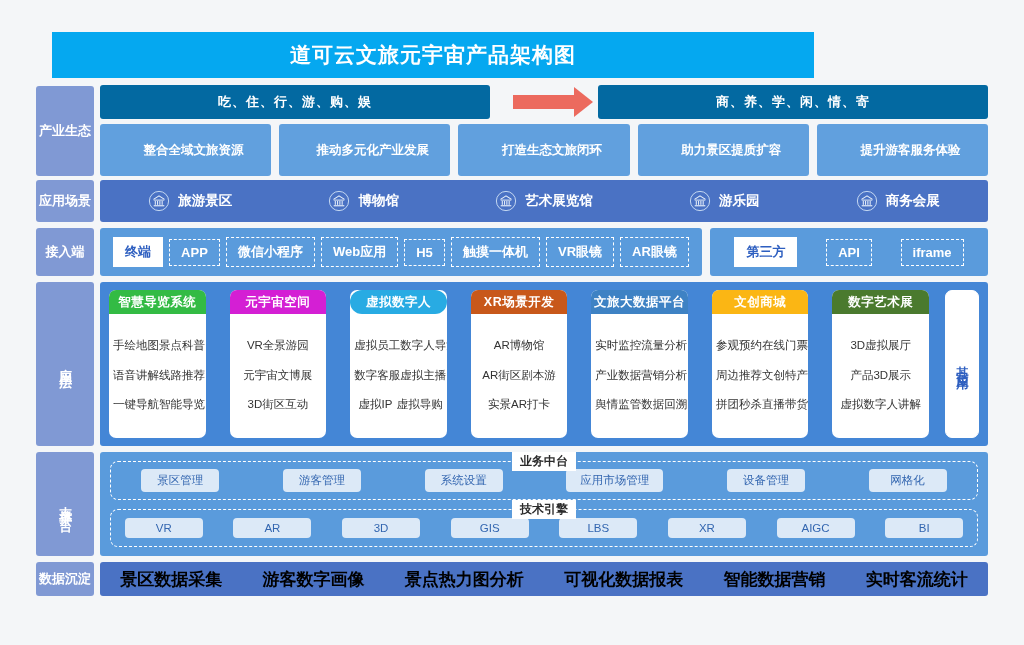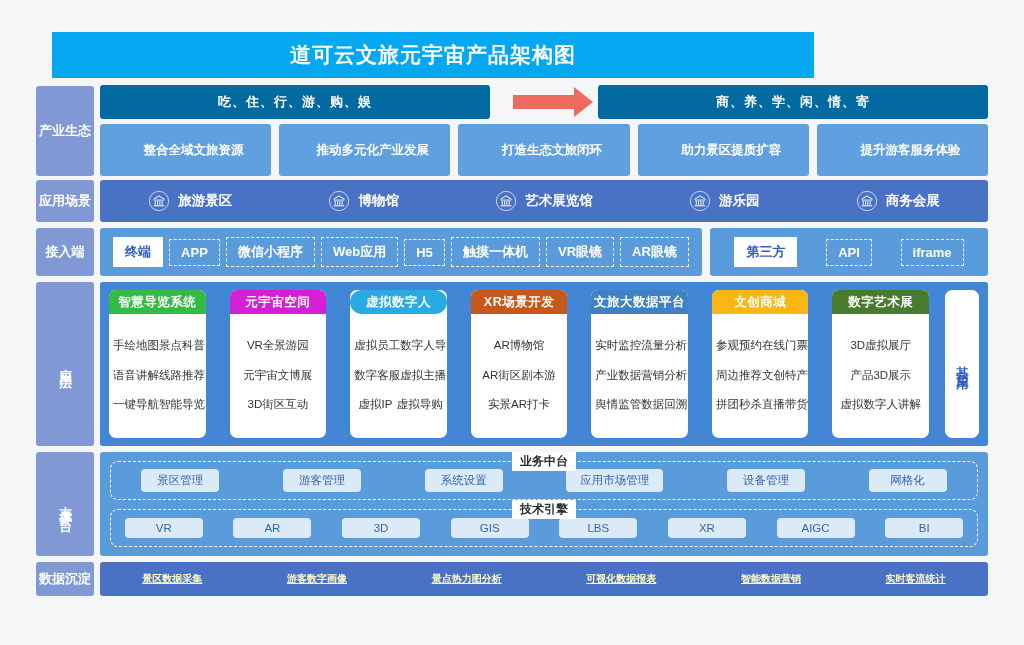--- a/index.html
+++ b/index.html
@@ -142,21 +142,21 @@
     font-size: 11.5px; padding: 4px 14px; min-width: 78px; text-align: center;
     white-space: nowrap;
   }
 
   
   #row-data { left: 36px; top: 562px; width: 952px; height: 34px; }
   .data-bar {
     margin-left: 6px; flex: 1; background: #4A72C4; border-radius: 3px;
     display: flex; align-items: center; justify-content: space-around;
   }
-  .data-item { color: #fef9c3; font-size: 10px; font-weight: bold; text-decoration: underline; }
+  .data-item { color: #000000; font-size: 17px; font-weight: bold; }
 </style>
 </head>
 <body>
 
 <div class="page">
 
   <div class="title-bar">
     <div class="t">道可云文旅元宇宙产品架构图</div>
   </div>
 

